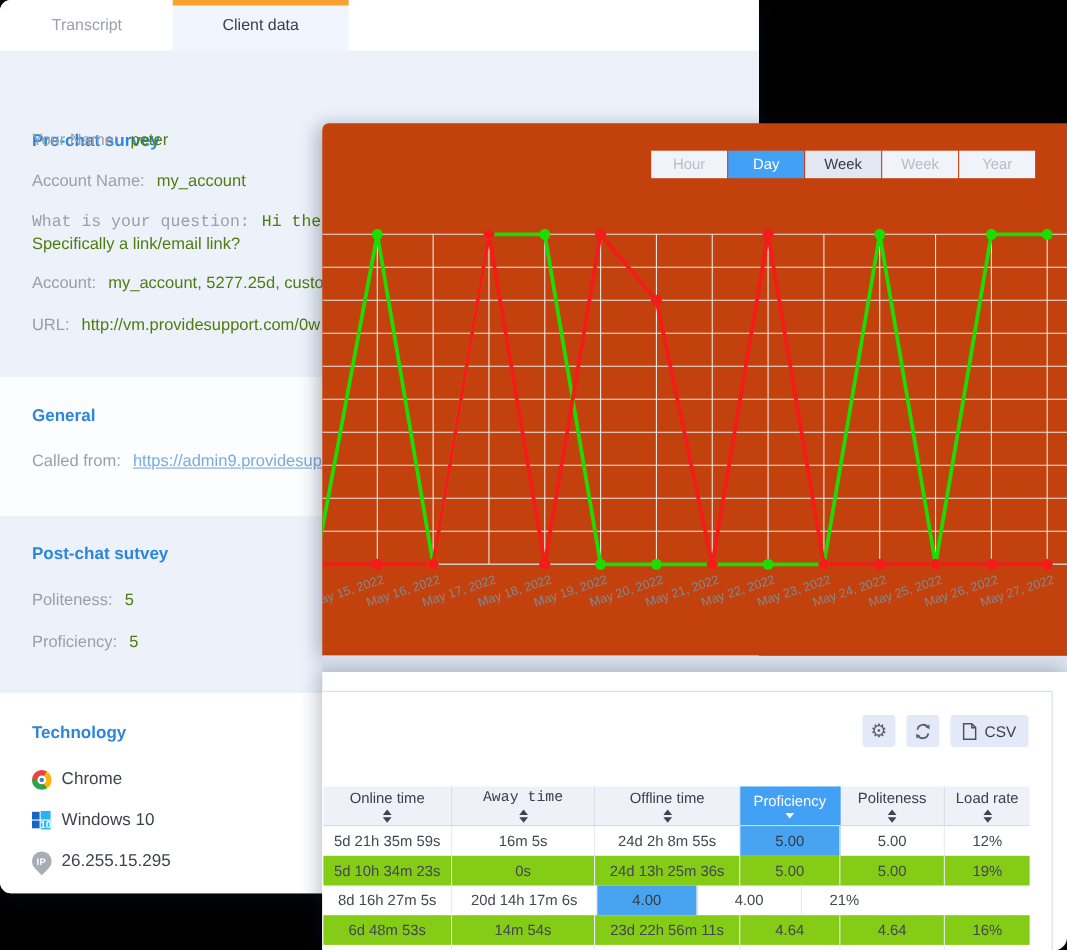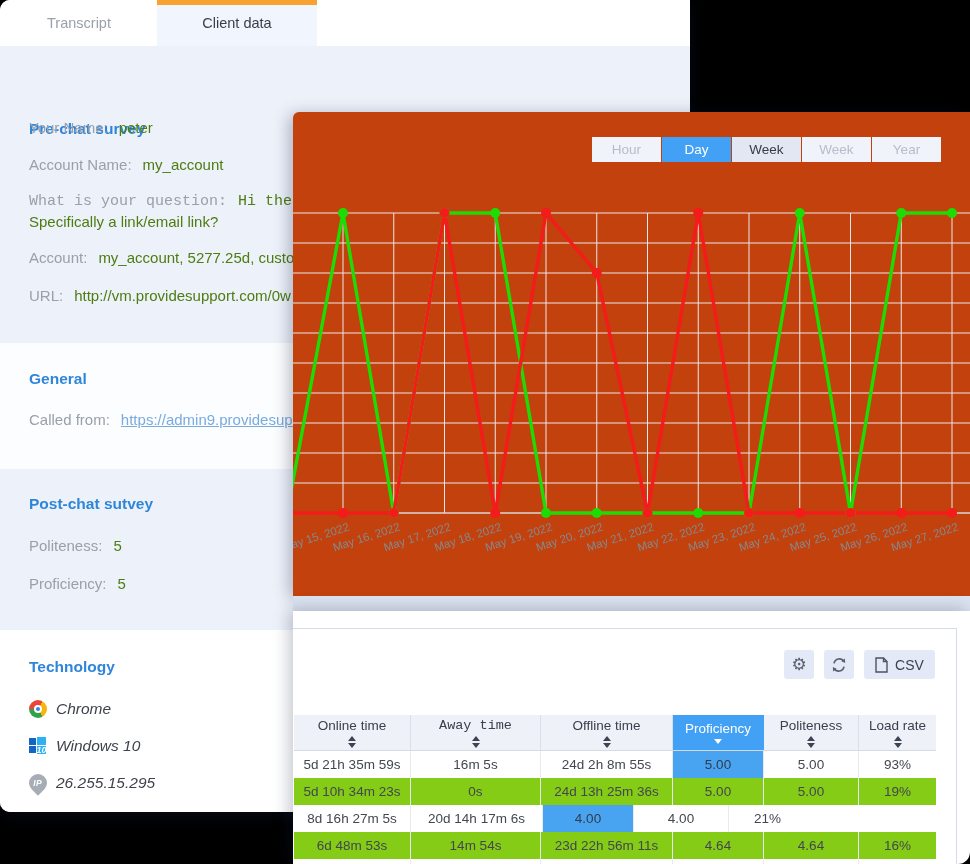--- a/index.html
+++ b/index.html
@@ -24,21 +24,21 @@
   #sec-tech    {top:630px;height:182px;background:#ffffff;border-radius:0 0 0 10px;}
 
   .sec-title{position:absolute;left:29px;font-size:15.5px;font-weight:bold;color:#2f86d9;white-space:nowrap;}
   .frow{position:absolute;left:29px;font-size:15px;white-space:nowrap;}
   .flabel{color:#99a0aa;}
   .fvalue{color:#4d7c0f;margin-left:11px;}
   .fvalue.link{color:#79abdf;text-decoration:underline;cursor:pointer;}
   .fline2{margin-left:0;}
   #chevron-up{position:absolute;left:643px;top:81px;width:20px;height:14px;cursor:pointer;}
 
-  .tech-row{position:absolute;left:29px;display:flex;align-items:center;gap:9px;font-size:15.5px;color:#3e434b;font-style:italic;}
+  .tech-row{position:absolute;left:29px;display:flex;align-items:center;gap:9px;font-size:15.5px;color:#3e434b;}
   .icon-box{width:18px;height:18px;position:relative;flex:0 0 18px;}
 
   
   .chrome-icon{border-radius:50%;background:conic-gradient(from 270deg,#e9453a 0 120deg,#f7b50c 0 240deg,#31a24c 0 360deg);}
   .chrome-icon::after{content:"";position:absolute;left:5px;top:5px;width:8px;height:8px;border-radius:50%;
                       background:#3f7de0;border:2px solid #fff;box-sizing:border-box;}
   
   .ip-icon{border-radius:50% 50% 50% 0;transform:rotate(-45deg);background:#a7adb6;
            display:flex;align-items:center;justify-content:center;}
   .ip-icon>span{transform:rotate(45deg);color:#fff;font-size:8.5px;font-weight:bold;letter-spacing:.5px;}
@@ -304,21 +304,21 @@
                 <span class="tri down"></span>
               </span>
             </div>
           </div>
           <div class="trow">
             <div class="td" style="width: 117px;">5d 21h 35m 59s</div>
             <div class="td" style="width: 130px;">16m 5s</div>
             <div class="td" style="width: 132px;">24d 2h 8m 55s</div>
             <div class="td hl" style="width: 91px;">5.00</div>
             <div class="td" style="width: 95px;">5.00</div>
-            <div class="td" style="width: 77px;">93%</div>
+            <div class="td" style="width: 77px;">12%</div>
           </div>
           <div class="trow alt">
             <div class="td" style="width: 117px;">5d 10h 34m 23s</div>
             <div class="td" style="width: 130px; text-align: right;">0s</div>
             <div class="td" style="width: 132px;">24d 13h 25m 36s</div>
             <div class="td" style="width: 91px;">5.00</div>
             <div class="td" style="width: 95px;">5.00</div>
             <div class="td" style="width: 77px;">19%</div>
           </div>
           <div class="trow">

